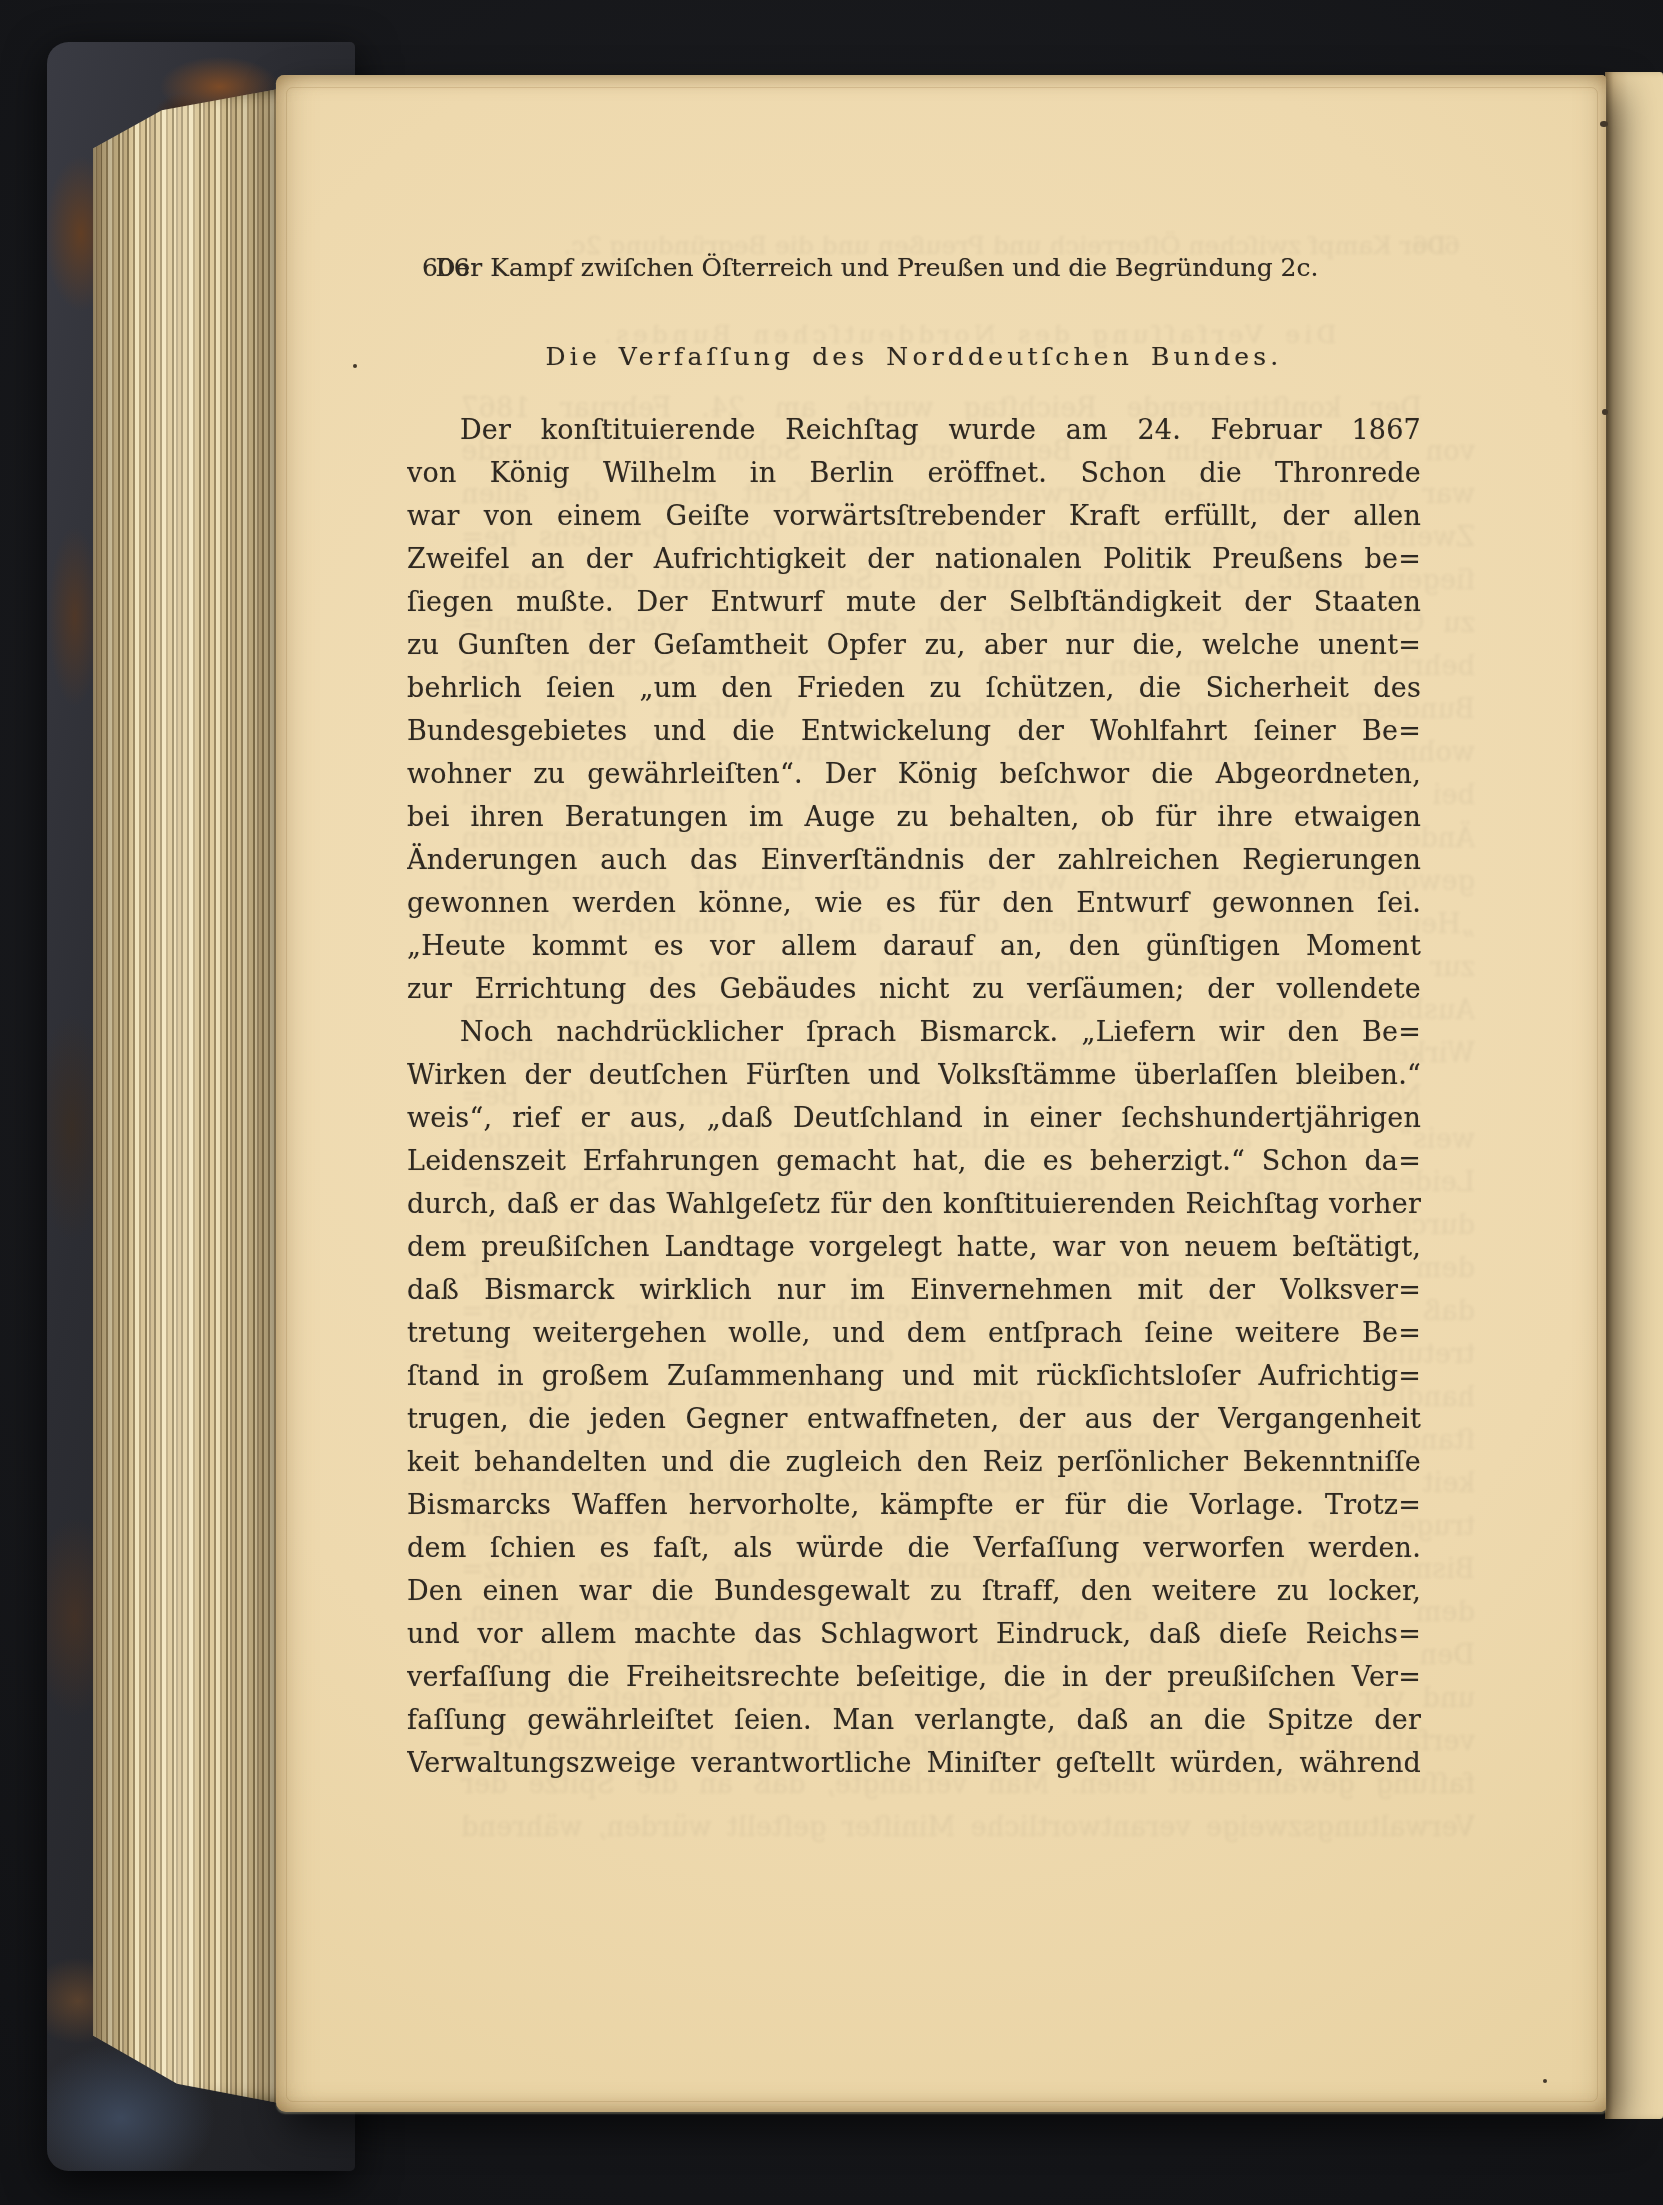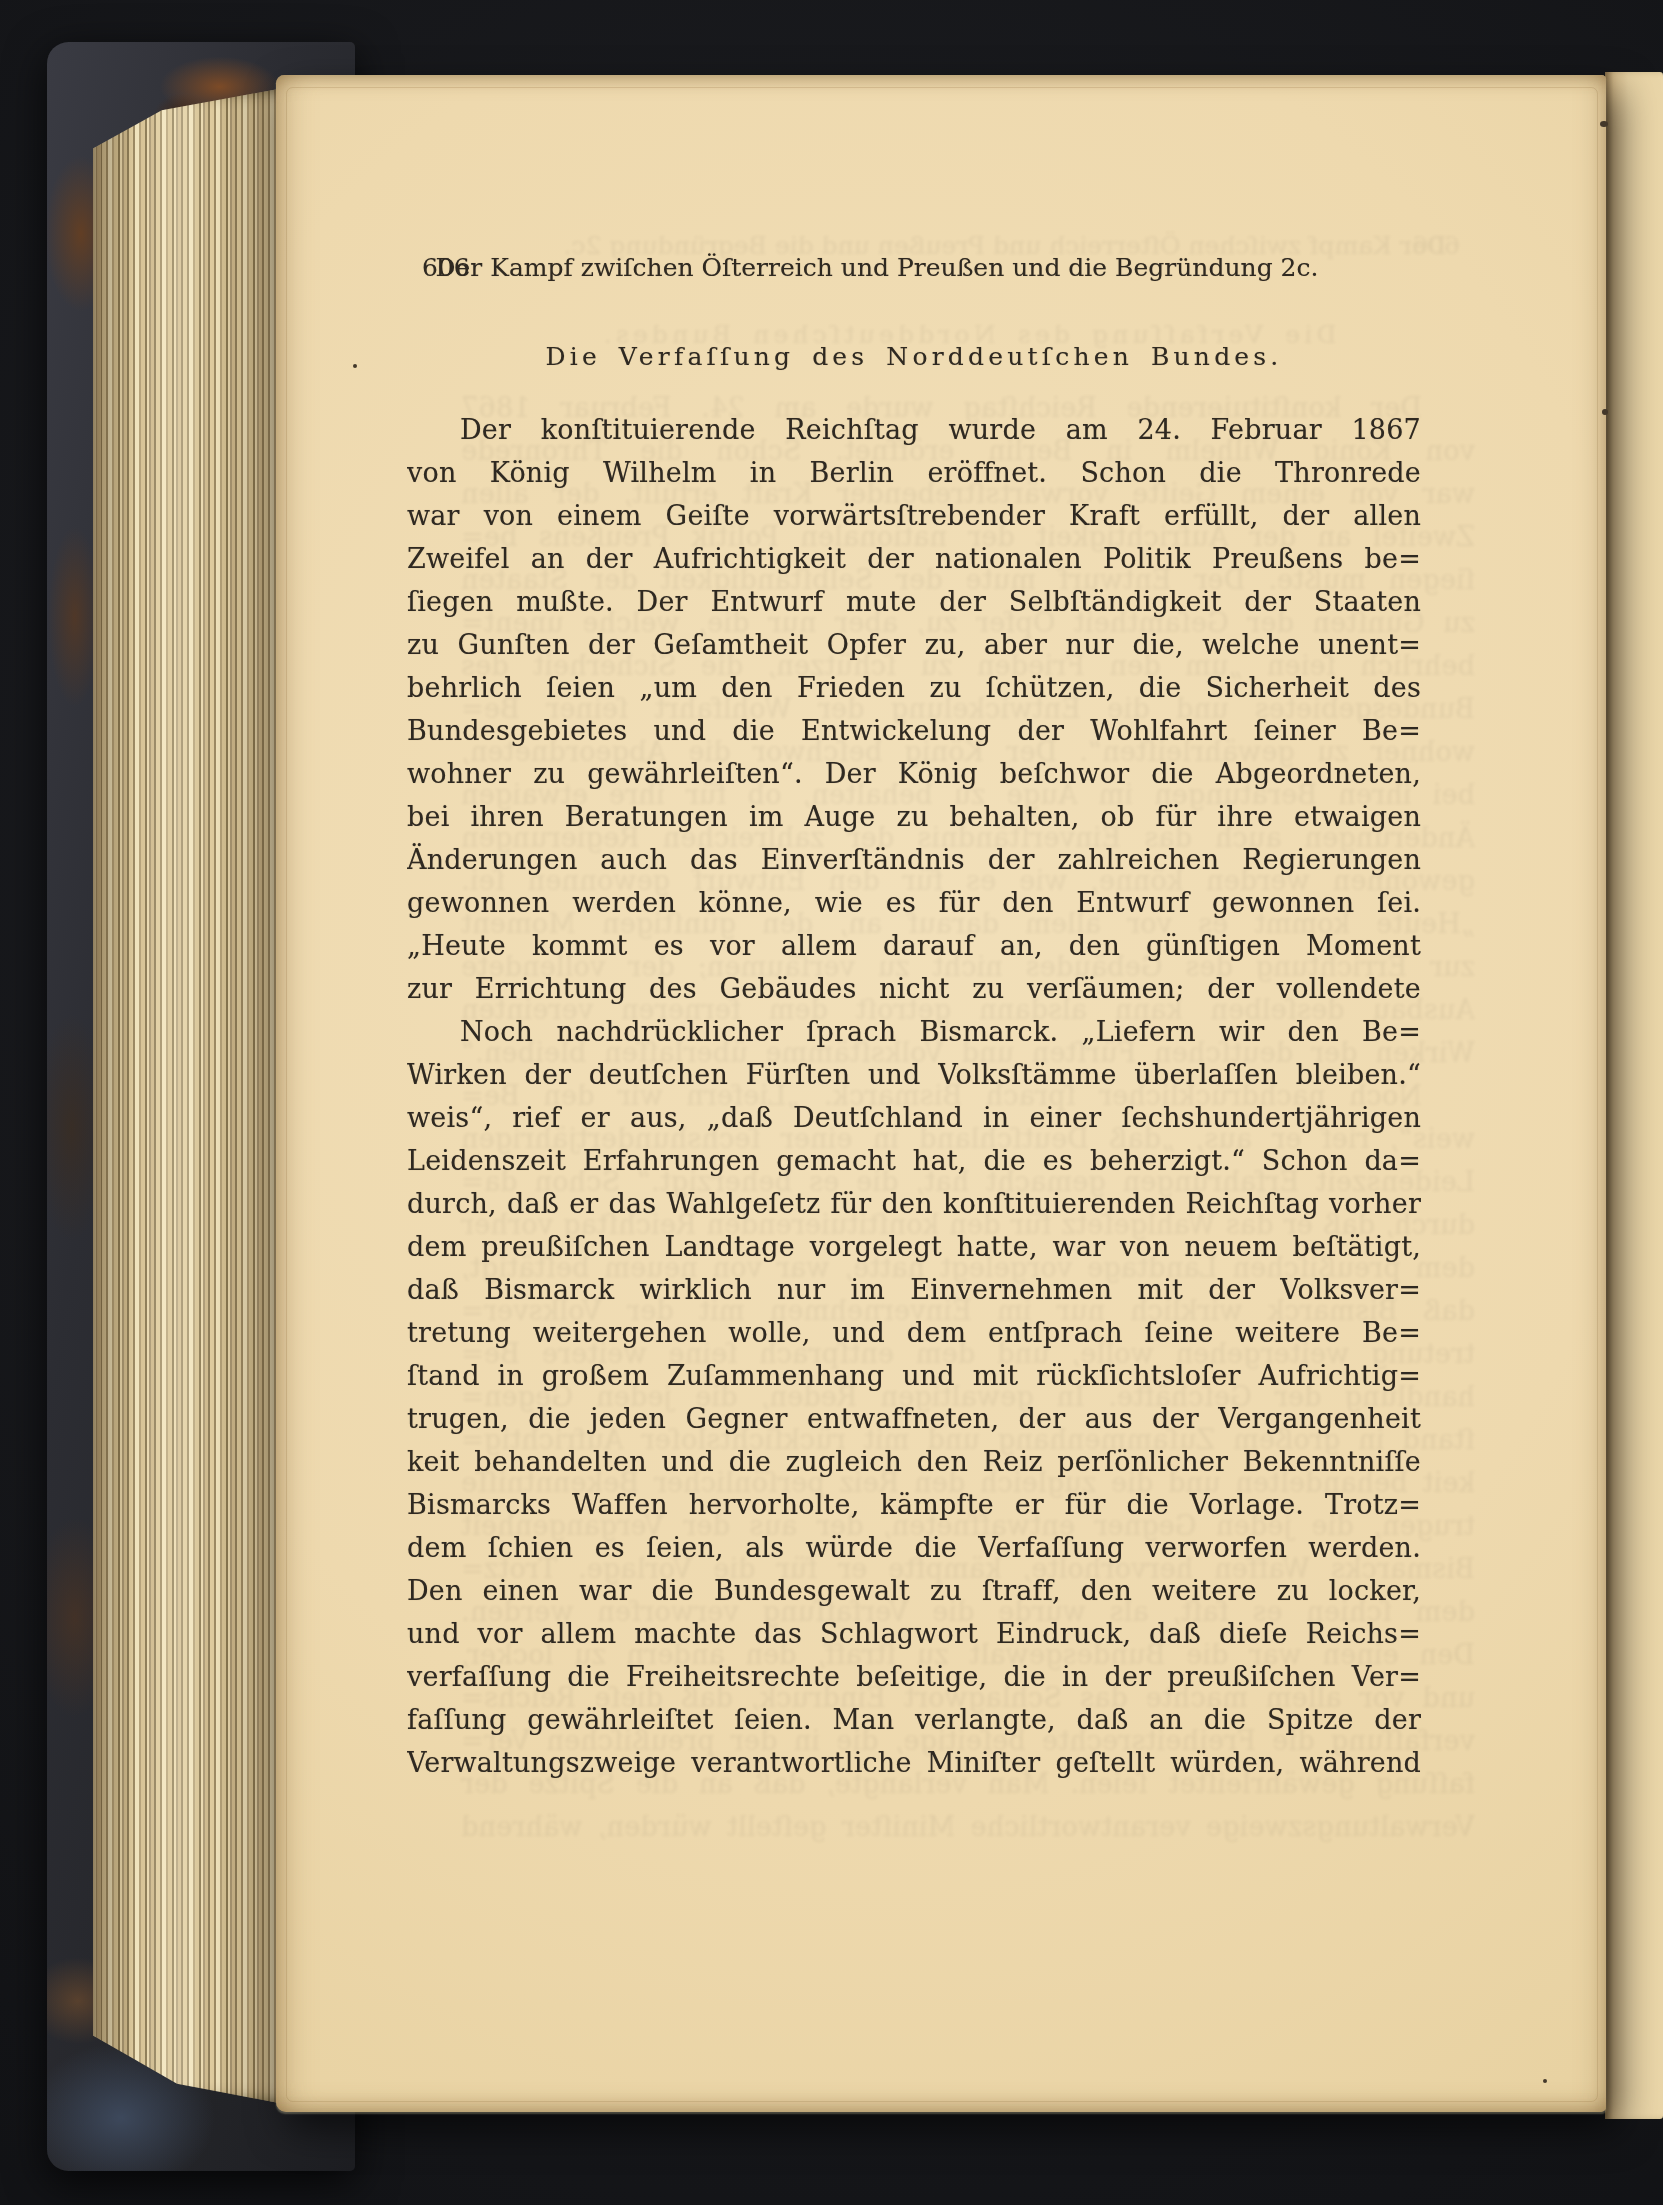--- a/index.html
+++ b/index.html
@@ -177,21 +177,21 @@
         <div class="bodyline">weis“, rief er aus, „daß Deutſchland in einer ſechshundertjährigen</div>
         <div class="bodyline">Leidenszeit Erfahrungen gemacht hat, die es beherzigt.“ Schon da=</div>
         <div class="bodyline">durch, daß er das Wahlgeſetz für den konſtituierenden Reichſtag vorher</div>
         <div class="bodyline">dem preußiſchen Landtage vorgelegt hatte, war von neuem beſtätigt,</div>
         <div class="bodyline">daß Bismarck wirklich nur im Einvernehmen mit der Volksver=</div>
         <div class="bodyline">tretung weitergehen wolle, und dem entſprach ſeine weitere Be=</div>
         <div class="bodyline">ſtand in großem Zuſammenhang und mit rückſichtsloſer Aufrichtig=</div>
         <div class="bodyline">trugen, die jeden Gegner entwaffneten, der aus der Vergangenheit</div>
         <div class="bodyline">keit behandelten und die zugleich den Reiz perſönlicher Bekenntniſſe</div>
         <div class="bodyline">Bismarcks Waffen hervorholte, kämpfte er für die Vorlage. Trotz=</div>
-        <div class="bodyline">dem ſchien es ſeien, als würde die Verfaſſung verworfen werden.</div>
+        <div class="bodyline">dem ſchien es faſt, als würde die Verfaſſung verworfen werden.</div>
         <div class="bodyline">Den einen war die Bundesgewalt zu ſtraff, den weitere zu locker,</div>
         <div class="bodyline">und vor allem machte das Schlagwort Eindruck, daß dieſe Reichs=</div>
         <div class="bodyline">verfaſſung die Freiheitsrechte beſeitige, die in der preußiſchen Ver=</div>
         <div class="bodyline">faſſung gewährleiſtet ſeien. Man verlangte, daß an die Spitze der</div>
         <div class="bodyline">Verwaltungszweige verantwortliche Miniſter geſtellt würden, während</div>
       </div>
     </div>
   </div>
 
   <div class="speck s1"></div>

